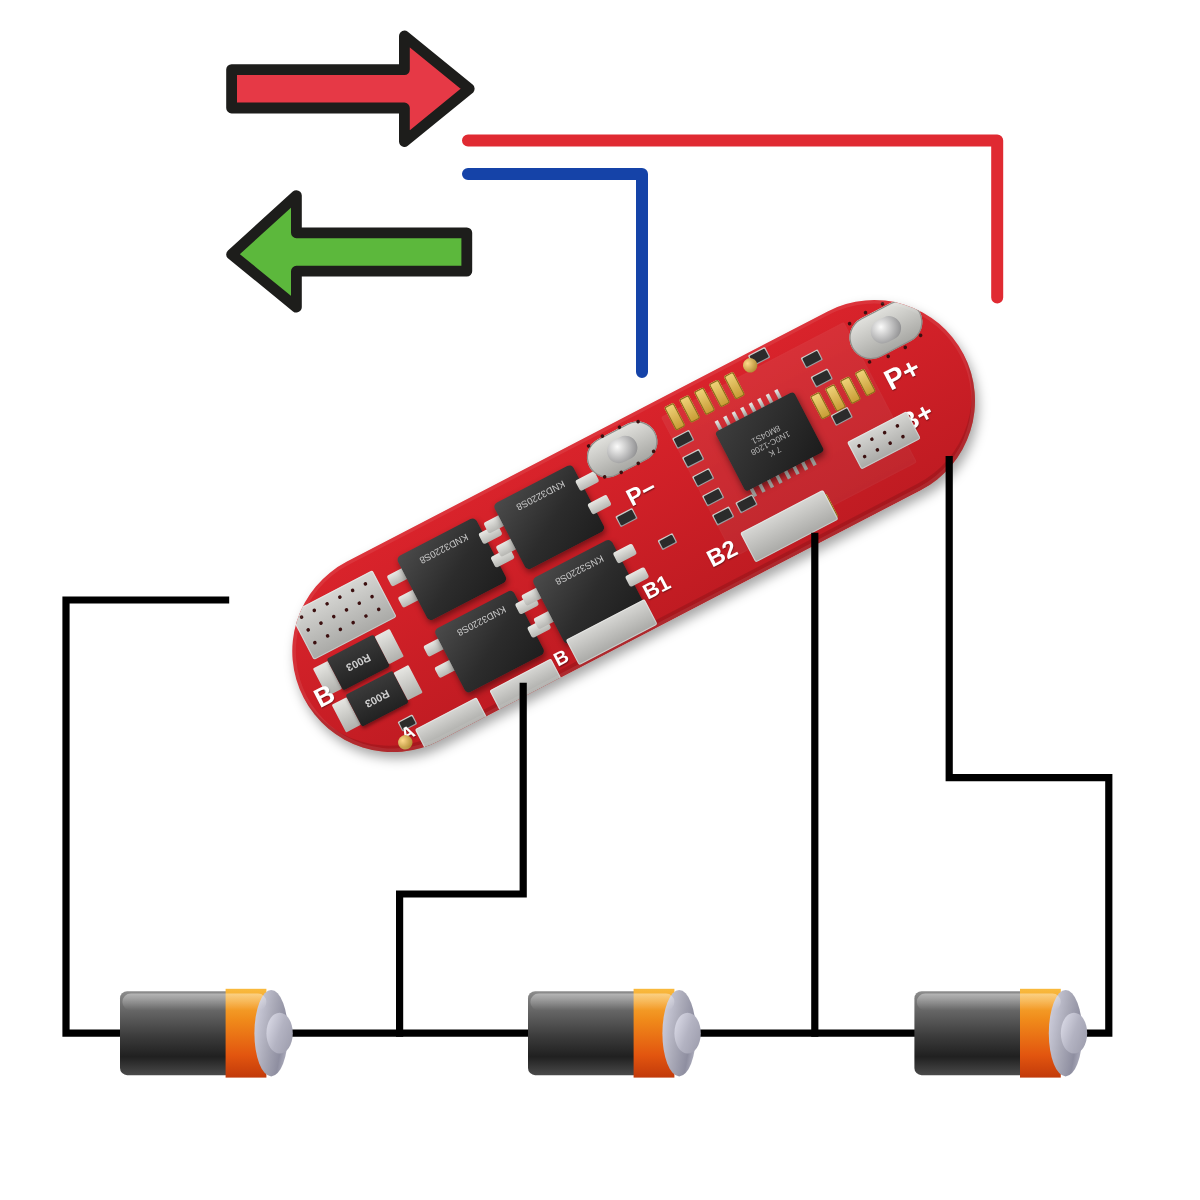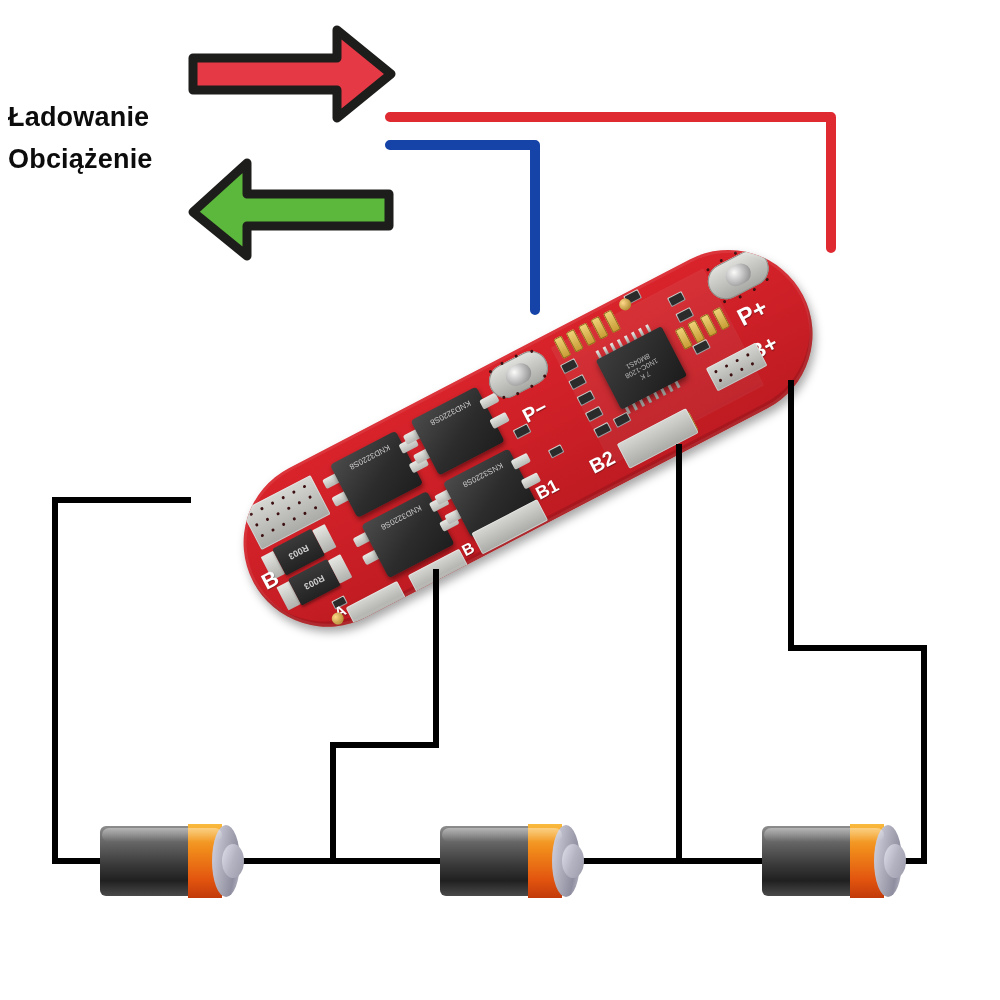--- a/index.html
+++ b/index.html
@@ -78,22 +78,20 @@
   .batt .nub{position:absolute;left:122px;top:22px;width:22px;height:34px;border-radius:50%;
       background:linear-gradient(110deg,#e0e0ec,#b3b3c2 50%,#9a9aaa);}
   .batt .gloss{position:absolute;left:2px;top:6px;width:120px;height:14px;border-radius:8px;
       background:linear-gradient(rgba(255,255,255,.38),rgba(255,255,255,0));}
 </style>
 </head>
 <body>
 
 <div id="stage">
 
-  <div class="lbl" id="lbl-charging">Ładowanie</div>
-  <div class="lbl" id="lbl-load">Obciążenie</div>
 
   <svg class="svgfull" viewBox="0 0 1000 1000">
     <polygon points="193,58 337,58 337,30 391,74 337,118 337,90 193,90" fill="#e63946" stroke="#1d1d1b" stroke-width="9" stroke-linejoin="round"></polygon>
     <polygon points="389,194 247,194 247,163 193,212 247,256 247,226 389,226" fill="#5cb83c" stroke="#1d1d1b" stroke-width="9" stroke-linejoin="round"></polygon>
   </svg>
 
   <div id="pcb-wrap">
     <div id="pcb">
       <div class="board-edge"></div>
       <div class="board">

